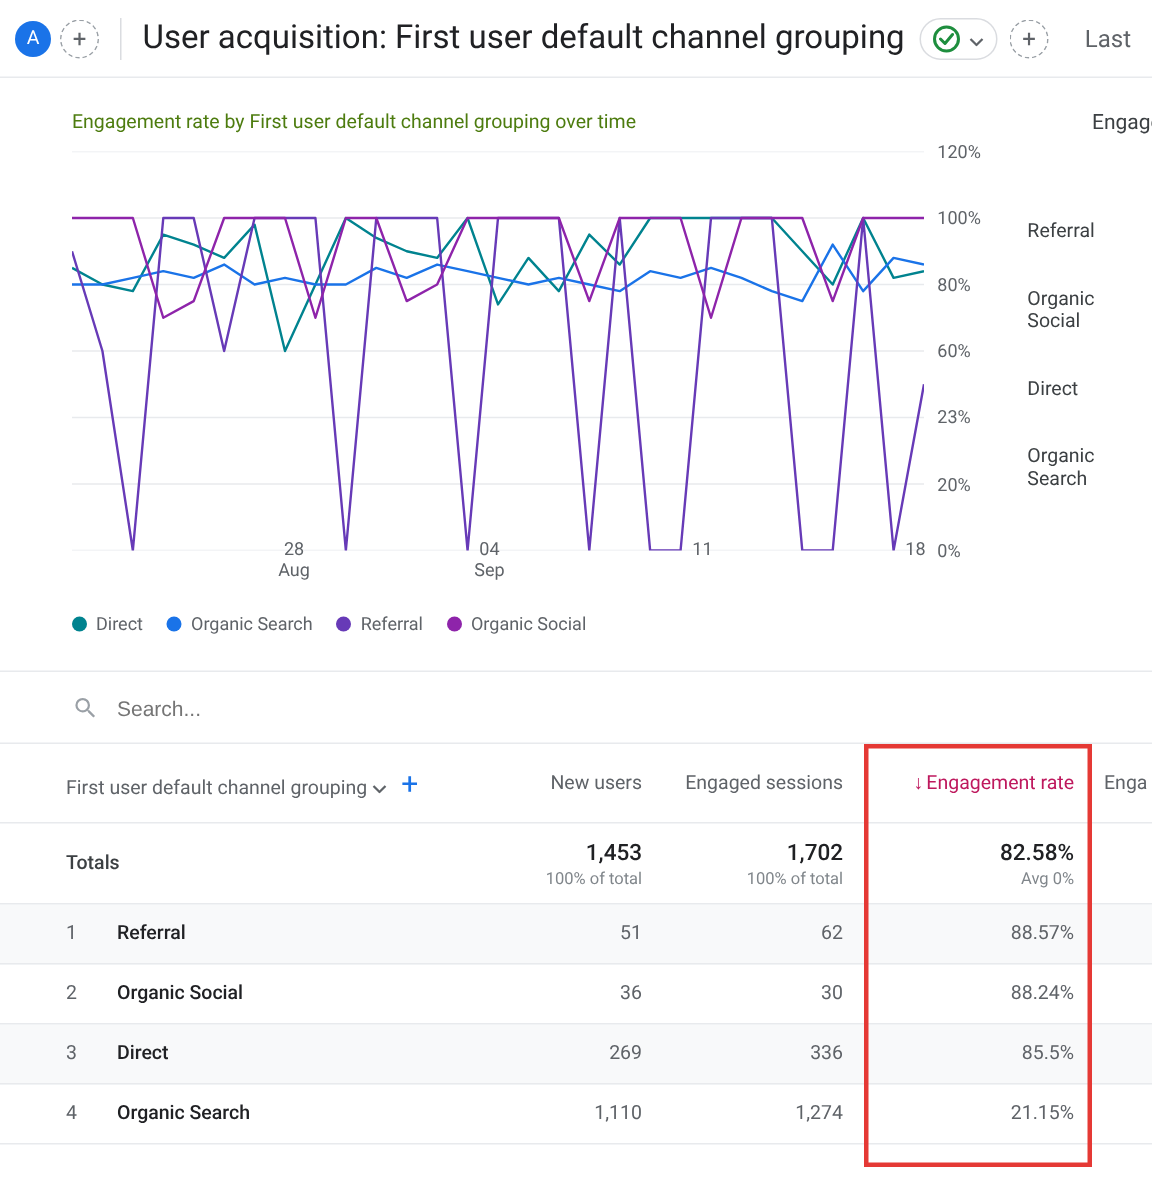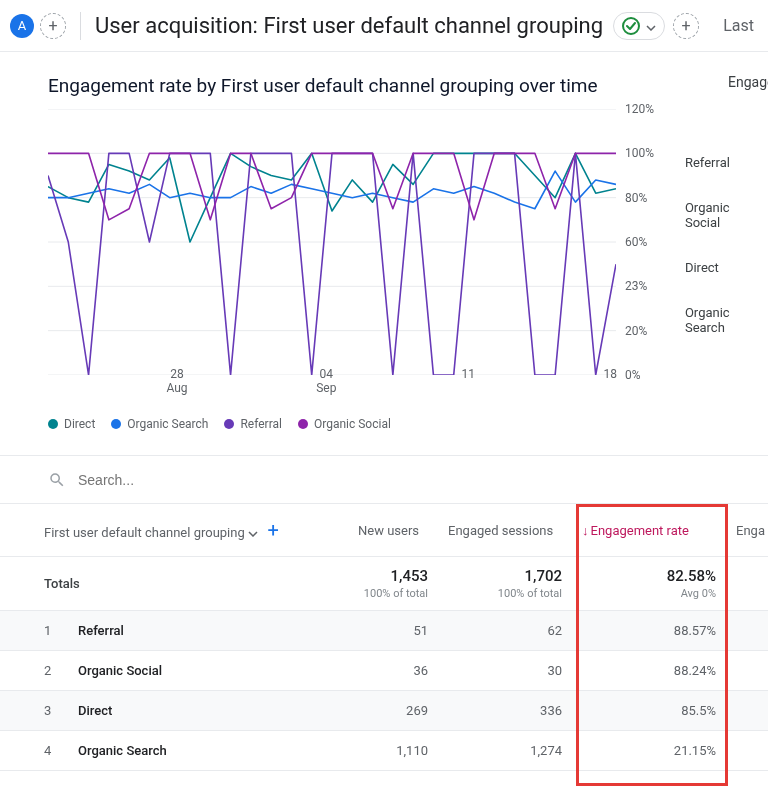--- a/index.html
+++ b/index.html
@@ -10,21 +10,21 @@
   .vsep { width: 1px; height: 28px; background: #dadce0; margin: 0 14px 0 4px; }
   .page-title { font-size: 22px; color: #202124; font-weight: 400; flex: 0 0 auto; }
   .status-pill { margin-left: 10px; height: 28px; border: 1px solid #dadce0; border-radius: 14px; display: flex; align-items: center; padding: 0 8px; cursor: pointer; }
   .status-pill .check { width: 18px; height: 18px; border-radius: 50%; border: 2px solid #1e8e3e; display: flex; align-items: center; justify-content: center; }
   .status-pill .check svg { display: block; }
   .status-pill .chev { margin-left: 6px; }
   .plus-circle.right { margin-left: 8px; margin-right: 0; }
   .header-right { margin-left: auto; font-size: 16px; color: #5f6368; padding-right: 4px; }
   .body { padding: 22px 0 0 0; position: relative; }
   .left-pad { padding-left: 48px; }
-  .chart-title { font-size: 19px; color: #0f172a; margin-bottom: 12px; }
+  .chart-title { font-size: 13px; color: #4d7c0f; margin-bottom: 12px; }
   .chart-row { display: flex; }
   .chart-box { position: relative; width: 568px; height: 290px; }
   .plot { position: absolute; left: 0; top: 0; width: 568px; height: 266px; }
   .y-labels { position: absolute; right: -40px; top: 0; height: 266px; font-size: 12px; color: #5f6368; }
   .y-labels div { position: absolute; left: 0; transform: translateY(-50%); }
   .x-labels { position: absolute; left: 0; bottom: 0; width: 568px; height: 32px; font-size: 12px; color: #5f6368; }
   .x-labels .xl { position: absolute; top: 0; transform: translateX(-50%); text-align: center; line-height: 14px; }
   .legend-side { margin-left: 100px; padding-top: 46px; font-size: 13px; color: #3c4043; }
   .legend-side .item { margin-bottom: 30px; }
   .side-title { position: absolute; top: 22px; left: 728px; font-size: 14px; color: #3c4043; white-space: nowrap; }
@@ -40,21 +40,21 @@
   .table-wrap { position: relative; }
   .highlight-box { position: absolute; border: 3px solid #e53935; pointer-events: none; left: 576px; top: 0px; width: 152px; height: 282px; z-index: 5; }
   table { border-collapse: collapse; width: 768px; table-layout: fixed; font-size: 13px; }
   col.c-pad { width: 34px; }
   col.c-idx { width: 34px; }
   col.c-name { width: 280px; }
   col.c-new { width: 90px; }
   col.c-eng { width: 134px; }
   col.c-rate { width: 154px; }
   col.c-ext { width: 42px; }
-  th { text-align: left; font-weight: 400; color: #5f6368; padding: 14px 10px; border-bottom: 1px solid #e8eaed; vertical-align: middle; }
+  th { text-align: right; font-weight: 400; color: #5f6368; padding: 14px 10px; border-bottom: 1px solid #e8eaed; vertical-align: middle; }
   th.left { text-align: left; }
   .add-metric { width: 24px; height: 24px; display: inline-flex; align-items: center; justify-content: center; color: #1a73e8; font-size: 20px; cursor: pointer; }
   .sort-col { color: #be185d; }
   .sort-arrow { font-size: 13px; margin-right: 2px; }
   .totals-row td { padding: 10px 10px; border-bottom: 1px solid #e8eaed; }
   .totals-row .big { font-size: 15px; font-weight: 500; color: #202124; }
   .totals-row .sub { font-size: 11px; color: #80868b; margin-top: 2px; }
   .totals-row .num { text-align: right; }
   .totals-label { font-weight: 500; color: #3c4043; font-size: 13px; text-align: center; }
   tbody.rows tr { border-bottom: 1px solid #e8eaed; }
@@ -112,21 +112,21 @@
         <div class="y-labels" id="y-labels">
             <div style="top: 0px;">120%</div>
             <div style="top: 44.3333px;">100%</div>
             <div style="top: 88.6667px;">80%</div>
             <div style="top: 133px;">60%</div>
             <div style="top: 177.333px;">23%</div>
             <div style="top: 221.667px;">20%</div>
             <div style="top: 266px;">0%</div>
           </div>
         <div class="x-labels" id="x-labels">
-            <div class="xl" style="left: 129px;">28<br>Aug</div>
+            <div class="xl" style="left: 148px;">28<br>Aug</div>
             <div class="xl" style="left: 278.32px;">04<br>Sep</div>
             <div class="xl" style="left: 420.32px;">11</div>
             <div class="xl" style="left: 562.32px;">18</div>
           </div>
       </div>
 
       <div class="legend-side" id="side-legend">
           <div class="item">Referral</div>
           <div class="item">Organic Social</div>
           <div class="item">Direct</div>

